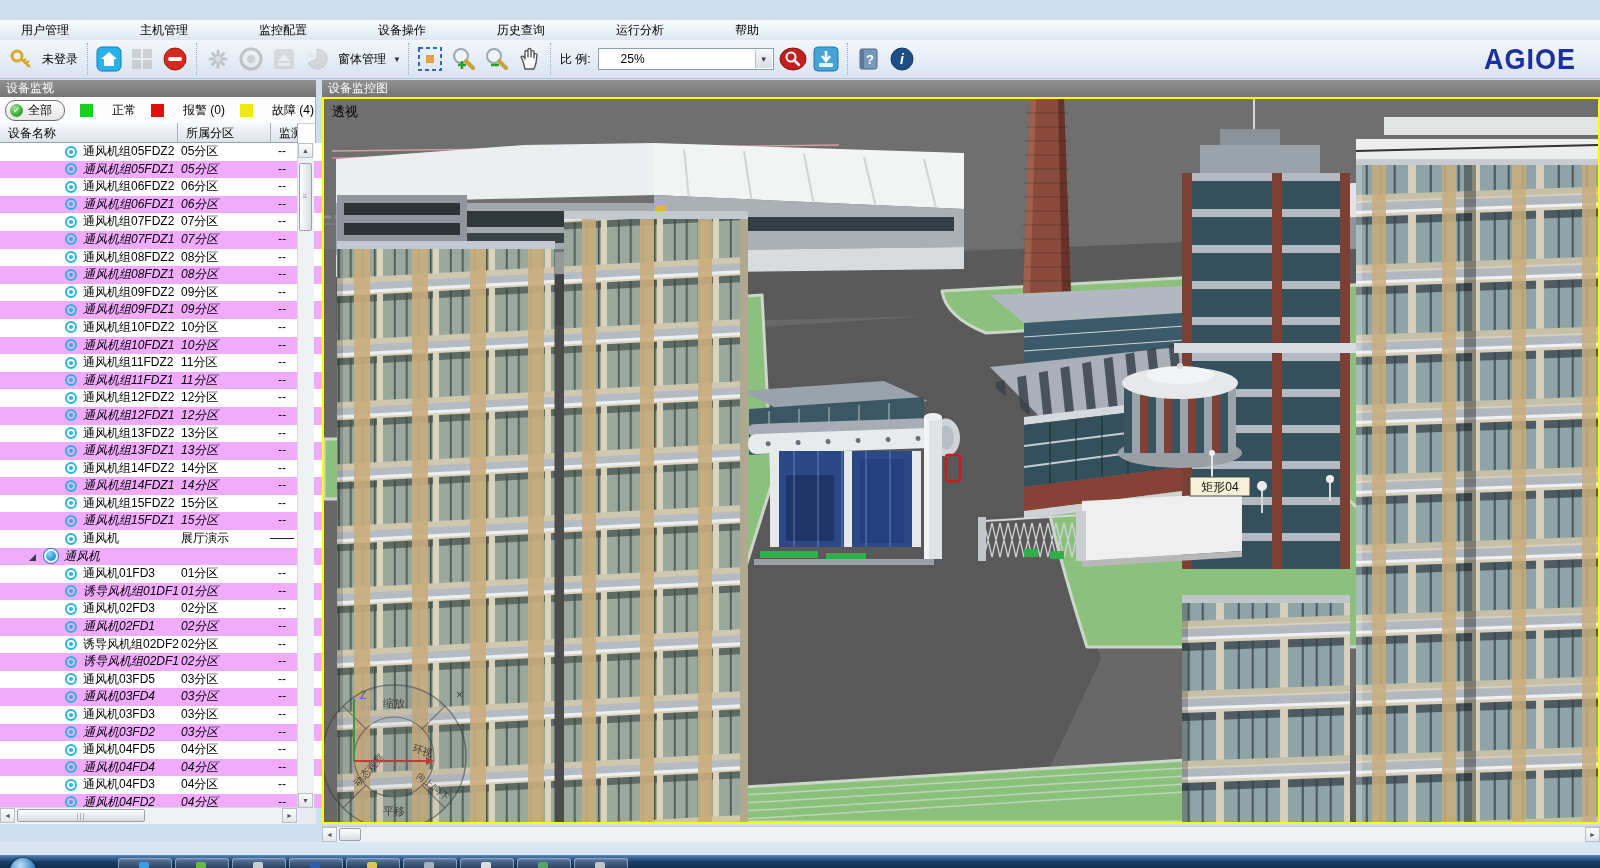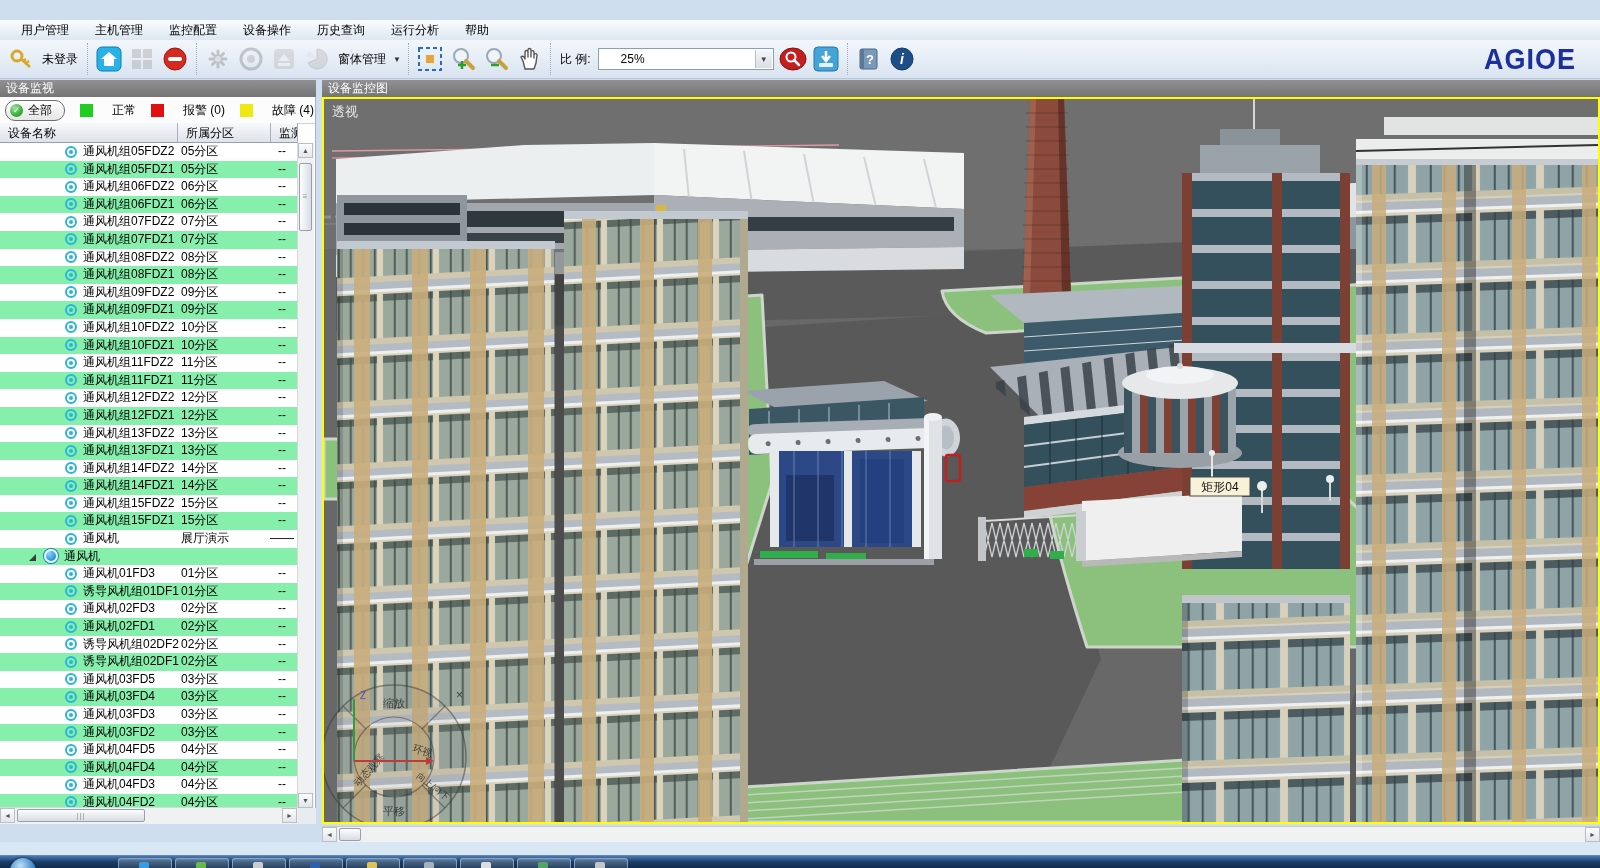--- a/index.html
+++ b/index.html
@@ -16,21 +16,21 @@
   .title-text{font-size:12px;color:#0a0a0a;}
   .win-controls{position:absolute;right:3px;top:0;display:flex;}
   .win-btn{width:29px;height:17px;margin-left:1px;border:1px solid #46627e;border-top:none;
     border-radius:0 0 4px 4px;background:linear-gradient(#f6fafd,#cddbe8 45%,#aec5d8);
     display:flex;align-items:center;justify-content:center;color:#222;font-size:11px;line-height:1;}
   .win-btn.close{width:45px;background:linear-gradient(#f4c0b2,#dd7258 45%,#c14a35);color:#fff;font-weight:bold;}
   .restore-glyph{display:inline-block;width:8px;height:7px;border:1px solid #333;box-shadow:2px -2px 0 -0.5px #333;}
   
   .menubar{position:absolute;left:0;top:20px;right:0;height:20px;
     background:linear-gradient(#fafcfe,#dde7f2);border-bottom:1px solid #bccbdc;
-    display:flex;padding-left:8px;}
+    display:flex;padding-left:8px;gap:45px;}
   .menu-item{padding:0 13px;line-height:20px;cursor:default;}
   
   .toolbar{position:absolute;left:0;top:40px;right:0;height:38px;
     background:linear-gradient(#f3f7fb,#d9e3f0);border-bottom:1px solid #b7c7d9;
     display:flex;align-items:center;text-align:right;}
   .tgroup{display:flex;align-items:center;gap:5px;height:32px;padding:0 7px;border-left:1px dotted #9cadc0;}
   .tgroup.first{border-left:none;}
   .tbtn{width:28px;height:28px;display:flex;align-items:center;justify-content:center;border-radius:3px;}
   .tbtn.disabled{opacity:.42;filter:grayscale(1);}
   .tlabel{padding:0 2px;}
@@ -54,23 +54,23 @@
   .btn-all{display:flex;align-items:center;gap:5px;border:1px solid #6e6e6e;border-radius:10px;
     padding:1px 12px 1px 4px;background:linear-gradient(#fefefe,#e6e6e6);}
   .chk{width:13px;height:13px;border-radius:50%;background:radial-gradient(circle at 35% 30%,#9fe09f,#35b035 60%,#1d8a1d);
     color:#fff;font-size:9px;display:flex;align-items:center;justify-content:center;}
   .legend{display:flex;align-items:center;gap:19px;}
   .sq{width:13px;height:13px;display:inline-block;}
   .thead{position:absolute;left:0;top:26px;right:0;height:20px;}
   .th{position:absolute;top:0;height:20px;line-height:20px;box-sizing:border-box;padding-left:8px;
     background:linear-gradient(#f7f9fb,#dde3ea);border-right:1px solid #a6b0ba;border-bottom:1px solid #97a1ab;
     overflow:hidden;white-space:nowrap;}
-  .rows{position:absolute;left:0;top:46px;width:298px;height:665px;overflow:hidden;}
+  .rows{position:absolute;left:0;top:46px;width:336px;height:665px;overflow:hidden;}
   .row{position:relative;height:17.6px;background:#fff;}
-  .row.alt{background:#86efac;}
+  .row.alt{background:#f0abfc;font-style:italic;}
   .ticon{position:absolute;left:65px;top:2.5px;width:8px;height:8px;border:2px solid #29b4dc;border-radius:50%;}
   .ticon::after{content:"";position:absolute;left:2px;top:2px;width:4px;height:4px;border-radius:50%;background:#29b4dc;}
   .cell{position:absolute;top:0;line-height:17.6px;white-space:nowrap;}
   .c-name{left:83px;}
   .c-zone{left:181px;}
   .c-status{left:268px;width:28px;text-align:center;}
   .row.group .tri{position:absolute;left:29px;top:6px;width:0;height:0;
     border-bottom:7px solid #3c3c3c;border-left:7px solid transparent;}
   .gicon{position:absolute;left:44px;top:1px;width:14px;height:14px;border-radius:50%;
     background:radial-gradient(circle at 35% 30%,#8ed8f8,#1f8fd8 60%,#0e6ab2);
@@ -86,21 +86,21 @@
   .sb-thumb{position:absolute;background:linear-gradient(90deg,#fdfdfd,#d8dde3);border:1px solid #97a0ac;
     border-radius:2px;box-sizing:border-box;display:flex;align-items:center;justify-content:center;}
   .sb-thumb.h{background:linear-gradient(#fdfdfd,#d8dde3);}
   .grip{color:#8a93a0;font-size:8px;letter-spacing:1px;line-height:0;}
   .corner{position:absolute;right:-18px;bottom:0;width:18px;height:16px;background:#e8ecf0;}
   .splitter{position:absolute;left:316px;top:80px;width:6px;height:744px;background:#cfdeee;}
   
   .right-panel{position:absolute;left:322px;top:97px;width:1278px;height:727px;background:#6f6f6f;
     border:2px solid #ffff00;box-sizing:border-box;}
   .scene{position:absolute;left:0;top:0;}
-  .view-label{position:absolute;left:8px;top:4px;color:#e5e5e5;font-size:13px;}
+  .view-label{position:absolute;left:8px;top:4px;color:#000000;font-size:13px;}
   .hscroll-right{position:absolute;left:322px;top:826px;width:1278px;height:16px;background:#f0f1f3;border-top:1px solid #c8c8c8;}
   
   .bottomstrip{position:absolute;left:0;top:842px;right:0;height:13px;background:#d9e6f4;}
   .taskbar{position:absolute;left:0;top:855px;right:0;height:13px;
     background:linear-gradient(#4a7ab0,#1b3d66 45%,#102c4e);border-top:1px solid #5c87b8;}
   .orb{position:absolute;left:10px;top:2px;width:26px;height:26px;border-radius:50%;
     background:radial-gradient(circle at 40% 30%,#bfe0f8,#3d84c4 55%,#123c6e);box-shadow:0 0 3px #0a2038;}
   .tb-btn{position:absolute;top:2px;width:52px;height:12px;border:1px solid rgba(190,215,240,.55);
     border-bottom:none;border-radius:3px 3px 0 0;background:linear-gradient(rgba(255,255,255,.25),rgba(255,255,255,.05));}
   .tb-ico{position:absolute;left:20px;top:3px;width:10px;height:9px;border-radius:2px;opacity:.95;}

